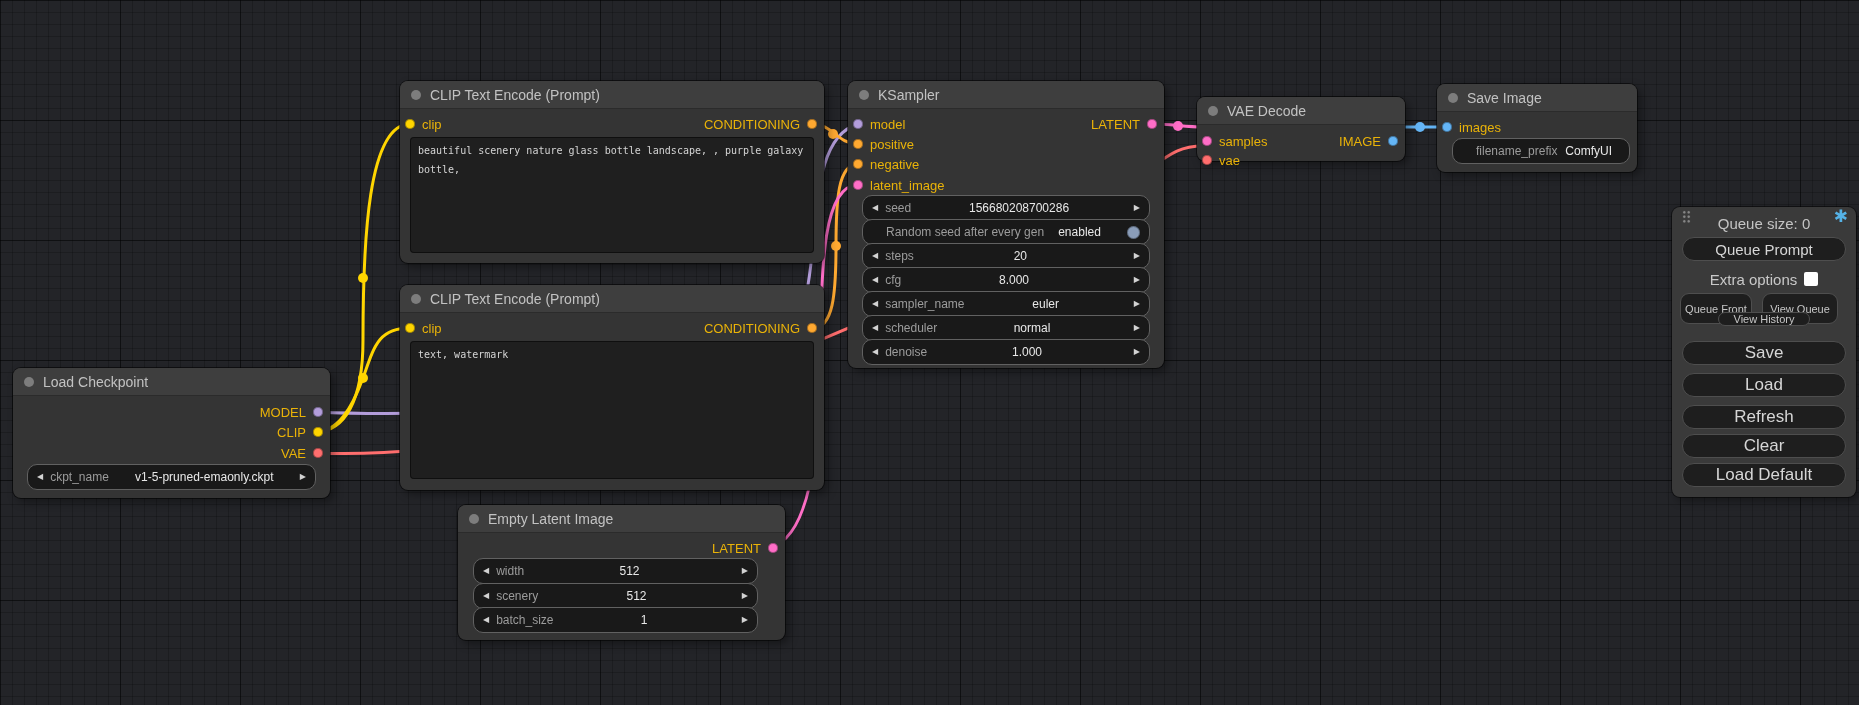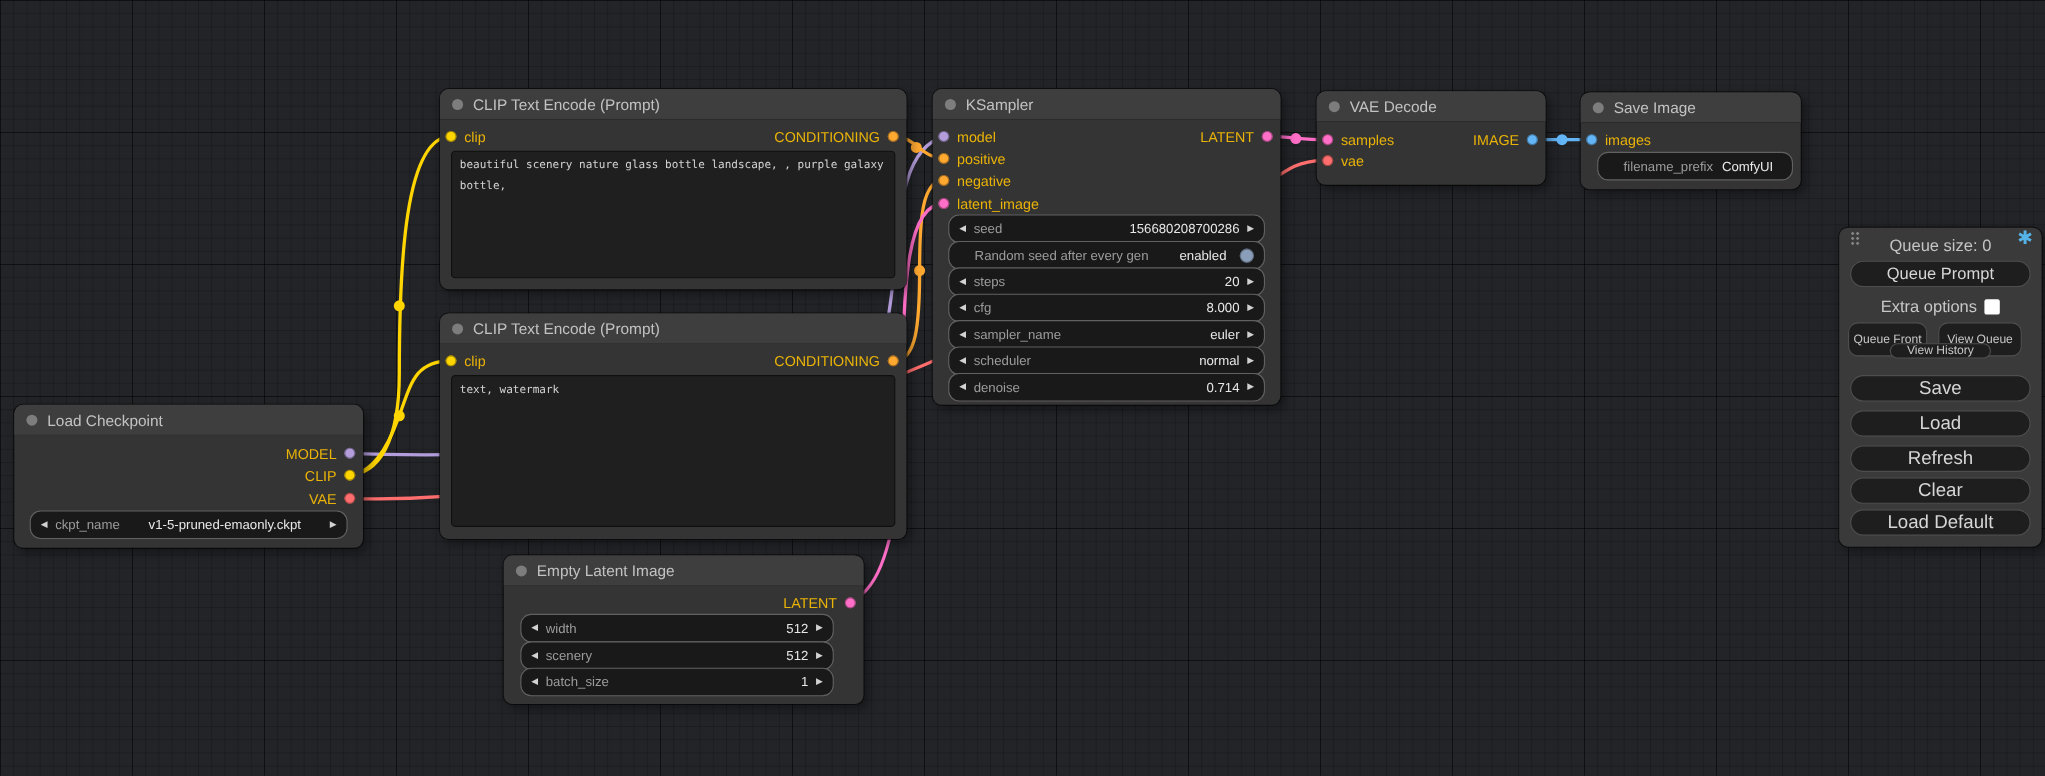--- a/index.html
+++ b/index.html
@@ -36,21 +36,21 @@
   .c-cond{background:#ffa931}.c-latent{background:#ff6ec7}.c-image{background:#64b5f6}
   .ta{position:absolute;background:#1f1f1f;border-radius:4px;color:#d4d4d4;
     font-family:"DejaVu Sans Mono",monospace;font-size:10px;line-height:19px;
     padding:4px 8px;box-sizing:border-box;white-space:pre-wrap;word-break:break-word;
     box-shadow:inset 0 0 0 1px rgba(0,0,0,.5);}
   .widget{position:absolute;height:19px;background:#191919;border:1px solid #616161;
     border-radius:10px;display:flex;align-items:center;font-size:12px;color:#9c9c9c;
     padding:12px 9px;box-sizing:border-box;white-space:nowrap;}
   .warr{font-size:8px;color:#d2d2d2;flex:none;line-height:1;}
   .wlabel{margin-left:7px;}
-  .wvalue{flex:1;text-align:right;margin-right:7px;color:#e8e8e8;}
+  .wvalue{flex:1;text-align:center;margin-right:7px;color:#e8e8e8;}
   .valcenter .wvalue{text-align:center;margin-right:0;margin-left:0;}
   .widget.noarrow .wlabel{margin-left:14px;}
   .toggle-dot{width:13px;height:13px;border-radius:50%;background:#8a9db9;flex:none;
     margin-left:5px;box-shadow:inset 0 0 0 1px rgba(0,0,0,.3);}
 
   .qpanel{position:absolute;left:1672px;top:207px;width:184px;height:290px;
     background:#3a3a3a;border-radius:8px;z-index:3;color:#c8c8c8;
     box-shadow:0 0 0 1px rgba(0,0,0,.5),4px 4px 10px rgba(0,0,0,.4);}
   .qheader{position:absolute;left:0;top:6px;width:100%;height:20px;
     display:flex;align-items:center;font-size:15px;}
@@ -203,26 +203,26 @@
   </div>
   <div class="widget" style="left:14px;top:234px;width:288px">
     <span class="warr">◀</span>
     <span class="wlabel">scheduler</span>
     <span class="wvalue">normal</span>
     <span class="warr">▶</span>
   </div>
   <div class="widget" style="left:14px;top:258px;width:288px">
     <span class="warr">◀</span>
     <span class="wlabel">denoise</span>
-    <span class="wvalue">0.714</span>
-    <span class="warr">▶</span>
-  </div>
-</div>
-
-<div class="node" style="left:1197px;top:83px;width:208px;height:85px">
+    <span class="wvalue">1.000</span>
+    <span class="warr">▶</span>
+  </div>
+</div>
+
+<div class="node" style="left:1197px;top:97px;width:208px;height:64px">
   <div class="ntitle">
     <span class="tdot"></span>
     <span>VAE Decode</span>
   </div>
   <div class="srow in" style="top:34px">
     <span class="sdot c-latent"></span>
     <span>samples</span>
   </div>
   <div class="srow out" style="top:34px">
     <span>IMAGE</span>

